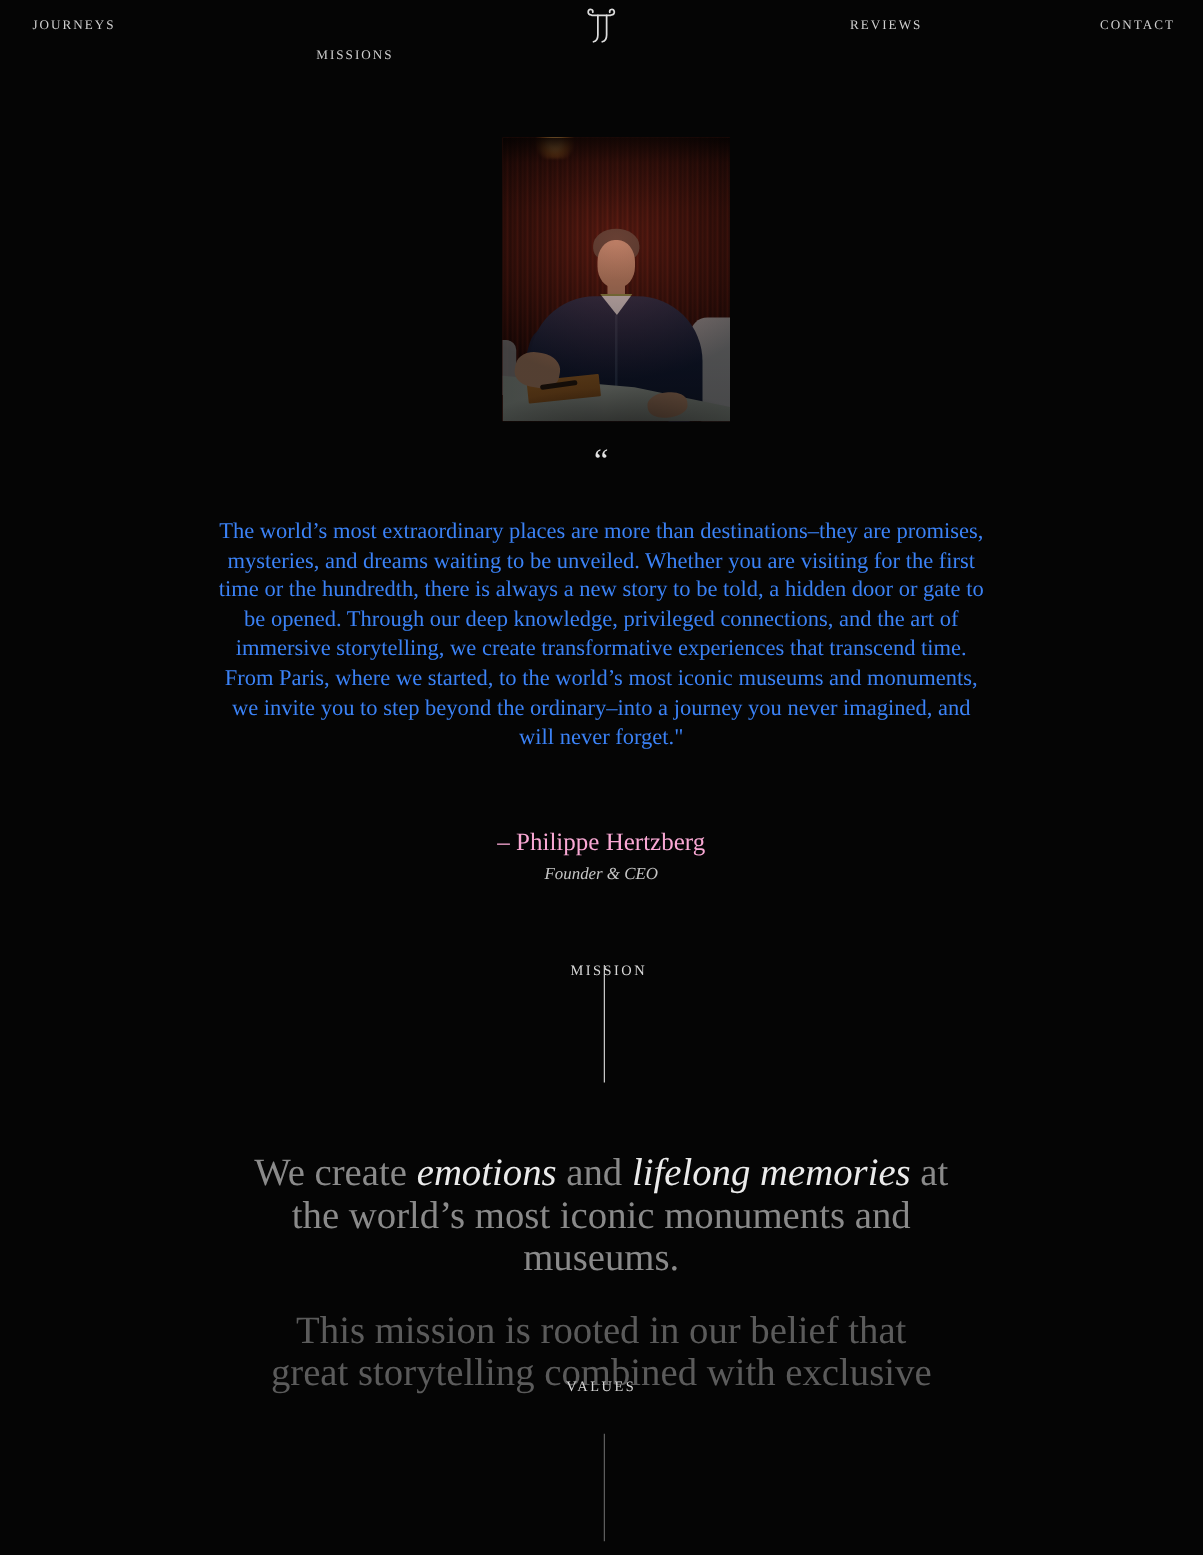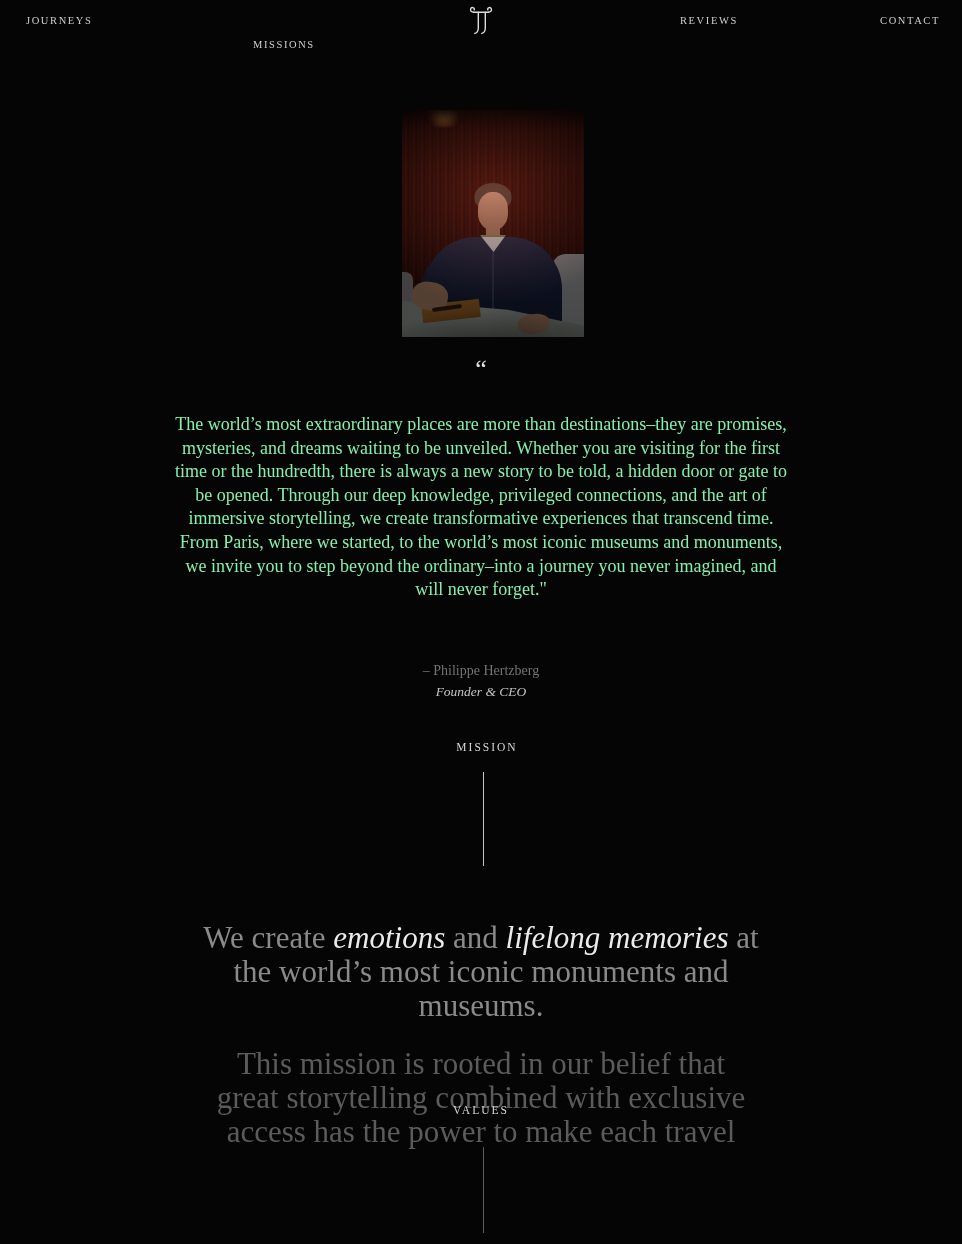--- a/index.html
+++ b/index.html
@@ -83,32 +83,32 @@
     background: #b98c6e; border-radius: 45%; transform: rotate(-6deg); }
 
   
   .quote-mark {
     position: absolute; top: 356px; left: 0; right: 0;
     text-align: center; font-size: 26px; color: #e2e2e2; line-height: 1;
   }
   .quote-text {
     position: absolute; top: 395px; left: 50%; transform: translateX(-50%);
     width: 618px; text-align: center;
-    font-size: 18px; line-height: 23.6px; color: #86efac;
+    font-size: 18px; line-height: 23.6px; color: #3b82f6;
   }
   .attribution { position: absolute; top: 663px; left: 0; right: 0; text-align: center; }
-  .attribution-name { font-size: 14px; color: #737373; }
+  .attribution-name { font-size: 20px; color: #f9a8d4; }
   .attribution-role { font-size: 13.5px; color: #c6c6c6; font-style: italic; margin-top: 5px; }
 
   
   .section-label {
     position: absolute; left: 0; right: 0; text-align: center;
     font-size: 11.5px; letter-spacing: 2px; color: #d8d8d8; text-transform: uppercase;
   }
-  .mission-label { top: 741px; padding-left: 12px; }
+  .mission-label { top: 771px; padding-left: 12px; }
   .values-label  { top: 1104px; z-index: 5; }
   .vline { position: absolute; left: 483px; width: 1px; }
   .mission-line { top: 772px; height: 94px; background: #c6c6c6; }
   .values-line  { top: 1147px; height: 86px; background: #5d5d5d; z-index: 1; }
 
   
   .big-text {
     position: absolute; left: 0; right: 0; text-align: center;
     font-size: 31px; z-index: 2;
   }
@@ -173,19 +173,18 @@
 
   <div class="big-text statement">
     <div class="line"><span>We create </span><em>emotions</em><span> and </span><em>lifelong memories</em><span> at</span></div>
     <div class="line">the world’s most  iconic monuments and</div>
     <div class="line">museums.</div>
   </div>
 
   <div class="big-text belief">
     <div class="line">This mission is rooted in our belief that</div>
     <div class="line">great storytelling combined with exclusive</div>
-    <div class="line">access has the power to make each travel</div>
   </div>
 
   <div class="section-label values-label">VALUES</div>
   <div class="vline values-line"></div>
 
 </div>
 
 </body></html>

